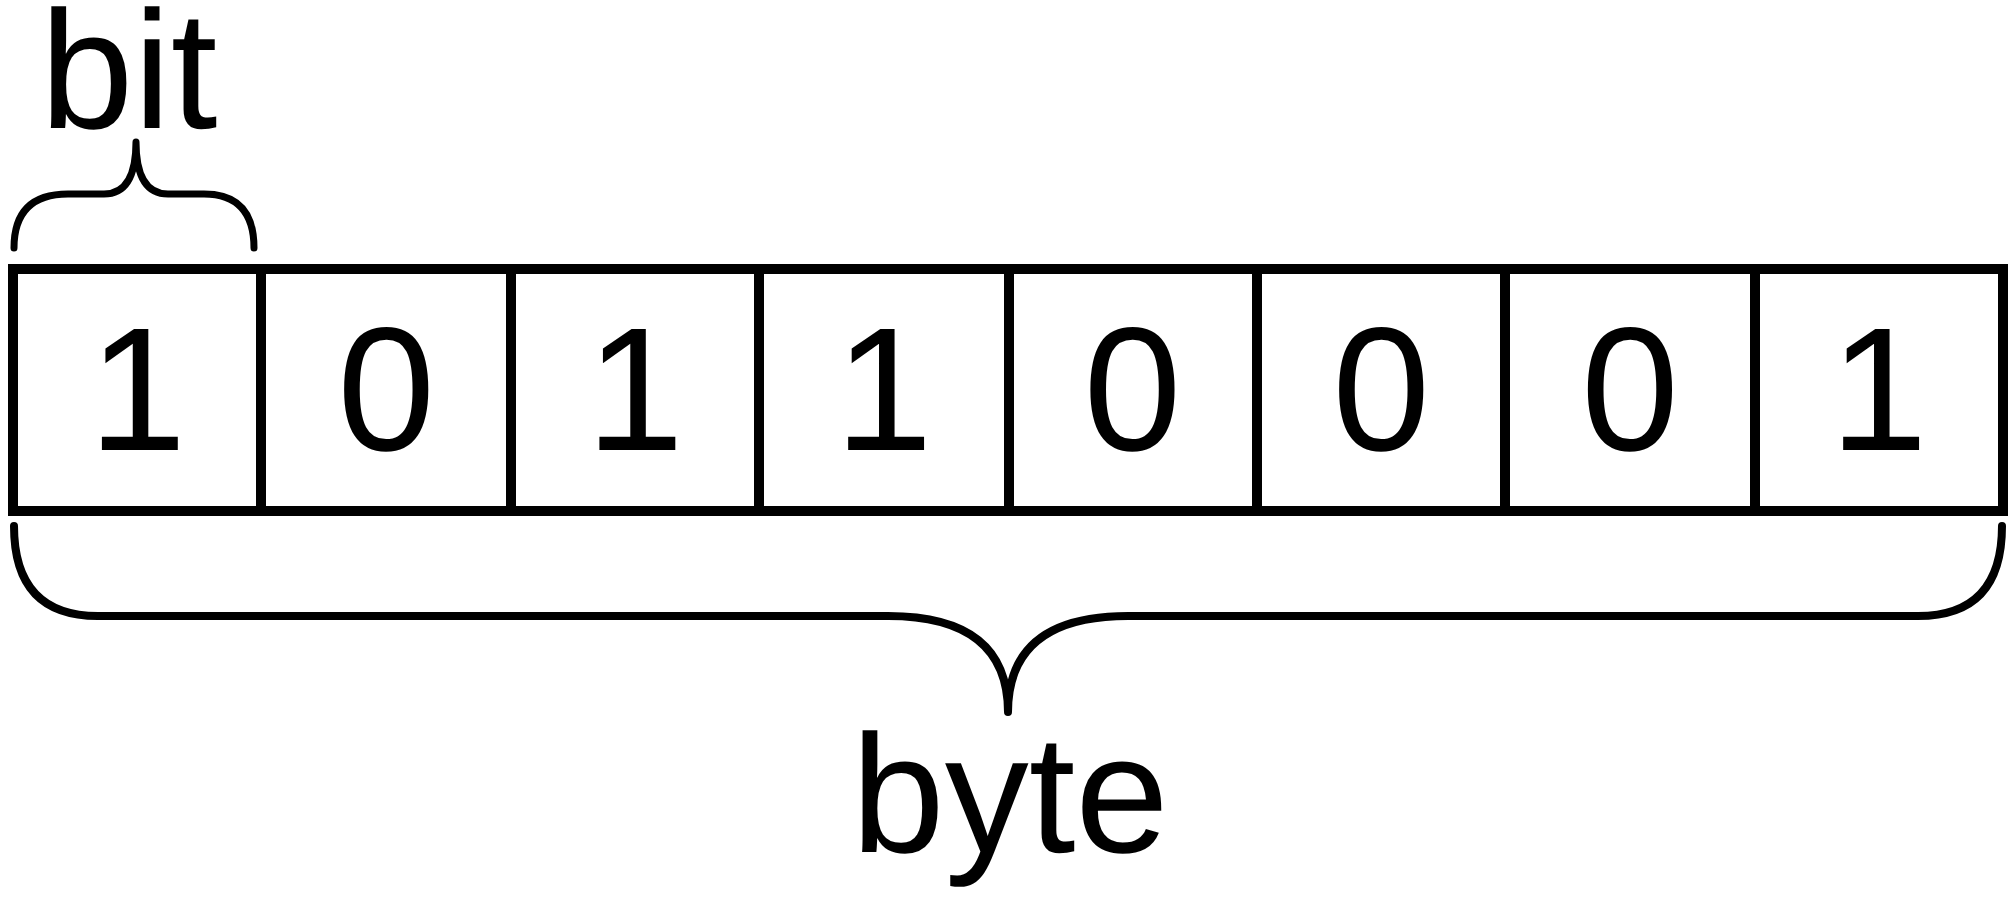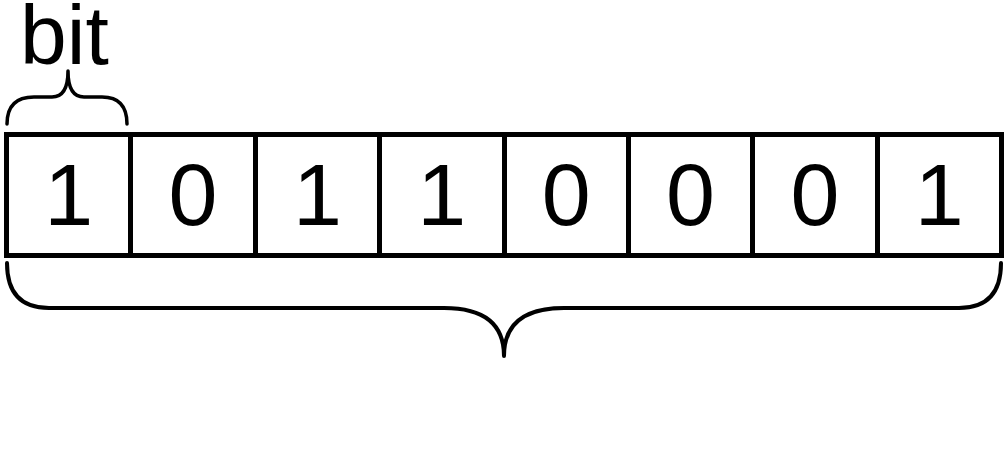--- a/index.html
+++ b/index.html
@@ -83,14 +83,15 @@
     <div class="cell">0</div>
     <div class="cell">0</div>
     <div class="cell">0</div>
     <div class="cell">1</div>
   </div>
 
   <svg class="brace byte-brace" viewBox="0 0 1000 100" preserveAspectRatio="none" aria-hidden="true">
     <path stroke-width="4" d="M 3,3 Q 3,48 45,48 L 440,48 Q 500,48 500,96 Q 500,48 560,48 L 955,48 Q 997,48 997,3"></path>
   </svg>
 
+  <div class="label byte-label">byte</div>
 
 </div>
 
 </body></html>

